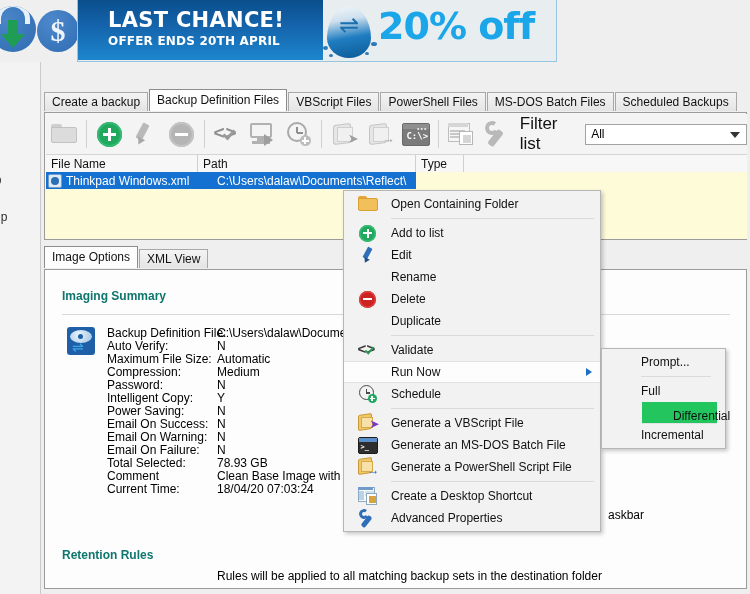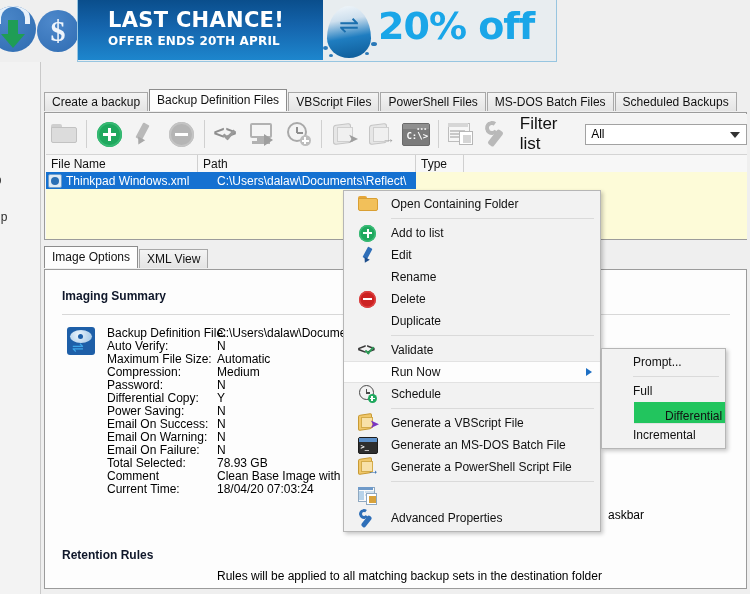--- a/index.html
+++ b/index.html
@@ -383,21 +383,21 @@
   
   .detail-tabs {
     position: absolute; left: 3px; top: 186px; height: 20px;
     display: flex; align-items: flex-end;
   }
   .detail-panel {
     position: absolute; left: 3px; top: 207px; width: 703px; height: 320px;
     background: #fdfdfd; border: 1px solid #9b9b9b;
   }
   .sec-title {
-    position: absolute; font-weight: bold; font-size: 12px; color: #0f172a; text-align: center;
+    position: absolute; font-weight: bold; font-size: 12px; color: #0f766e; text-align: center;
   }
   .hr-line {
     position: absolute; height: 1px; background: #d8d8d8;
   }
   .disk-icon {
     position: absolute; left: 22px; top: 57px; width: 28px; height: 28px;
     background: #1e5fa8; border-radius: 3px; overflow: hidden;
   }
   .disk-icon .pl1 {
     position: absolute; left: 3px; top: 3px; width: 22px; height: 13px;
@@ -514,21 +514,21 @@
   .mi-wrench .b3 { position: absolute; left: 6px; top: 6px; width: 5px; height: 13px; background: #2f6fb8; transform: rotate(38deg); border-radius: 2px; }
   .mi-wrench .h3 { position: absolute; left: 1px; top: 0px; width: 10px; height: 10px; border: 3px solid #2f6fb8; border-radius: 50%; border-right-color: transparent; transform: rotate(-10deg); }
 
   
   .submenu {
     position: absolute; left: 601px; top: 348px; width: 125px;
     background: #f2f2f2;
     border: 1px solid #b6b6b6;
     box-shadow: 2px 2px 4px rgba(0,0,0,0.22);
     z-index: 60;
-    padding: 2px 0;
+    padding: 2px 8px;
   }
   .sub-item {
     height: 22px; display: flex; align-items: center;
     font-size: 12px; color: #111; padding-left: 31px;
   }
   .sub-item.hl { background: #22c55e; border-top: 6px solid #22c55e; border-bottom: 1px solid #e2e2e2; margin-left: 32px; }
   .sub-sep { height: 1px; background: #dadada; margin: 3px 6px 3px 31px; }
 </style>
 </head>
 <body>
@@ -714,21 +714,21 @@
 
       <div class="kv-k" style="left:62px; top:82px;">Maximum File Size:</div>
       <div class="kv-v" style="left:172px; top:82px;">Automatic</div>
 
       <div class="kv-k" style="left:62px; top:95px;">Compression:</div>
       <div class="kv-v" style="left:172px; top:95px;">Medium</div>
 
       <div class="kv-k" style="left:62px; top:108px;">Password:</div>
       <div class="kv-v" style="left:172px; top:108px;">N</div>
 
-      <div class="kv-k" style="left:62px; top:121px;">Differential Copy:</div>
+      <div class="kv-k" style="left:62px; top:121px;">Intelligent Copy:</div>
       <div class="kv-v" style="left:172px; top:121px;">Y</div>
 
       <div class="kv-k" style="left:62px; top:134px;">Power Saving:</div>
       <div class="kv-v" style="left:172px; top:134px;">N</div>
 
       <div class="kv-k" style="left:62px; top:147px;">Email On Success:</div>
       <div class="kv-v" style="left:172px; top:147px;">N</div>
 
       <div class="kv-k" style="left:62px; top:160px;">Email On Warning:</div>
       <div class="kv-v" style="left:172px; top:160px;">N</div>
@@ -871,20 +871,21 @@
       <span class="ctx-gutter">
         <span class="mi-desk">
             <span class="w"></span>
             <span class="wt"></span>
             <span class="c1"></span>
             <span class="c2"></span>
             <span class="c3"></span>
             <span class="d"></span>
           </span>
       </span>
+      <span class="ctx-text">Create a Desktop Shortcut</span>
     </div>
 
     <div class="ctx-item">
       <span class="ctx-gutter">
         <span class="mi-wrench">
             <span class="h3"></span>
             <span class="b3"></span>
           </span>
       </span>
       <span class="ctx-text">Advanced Properties</span>

